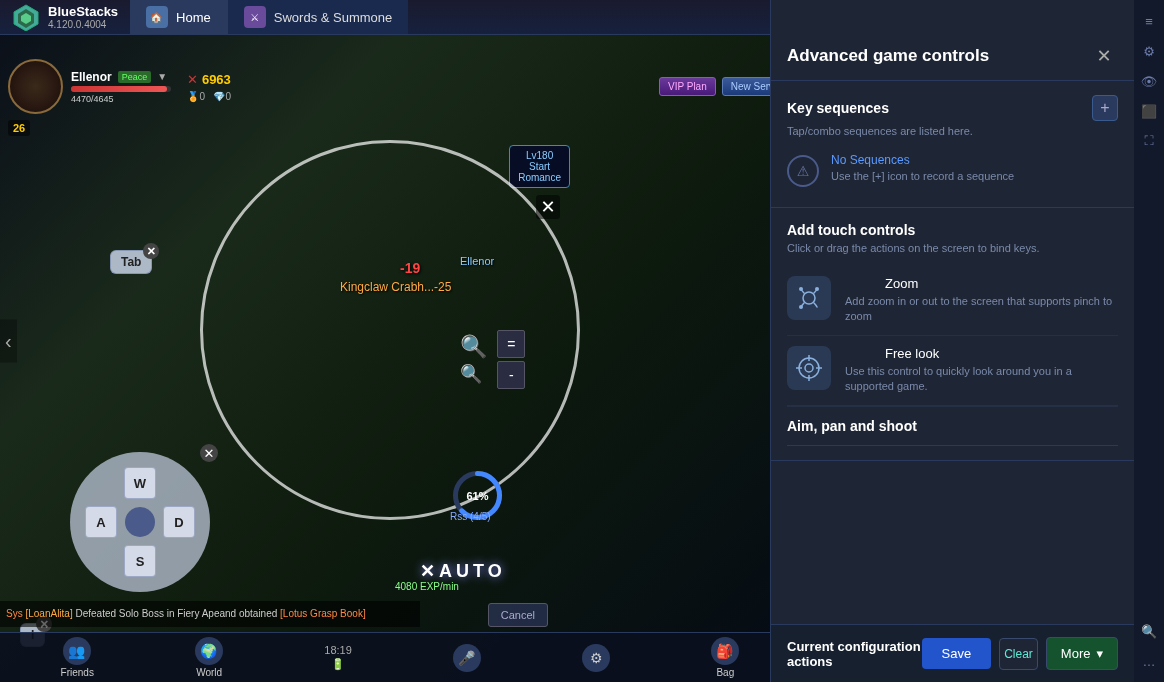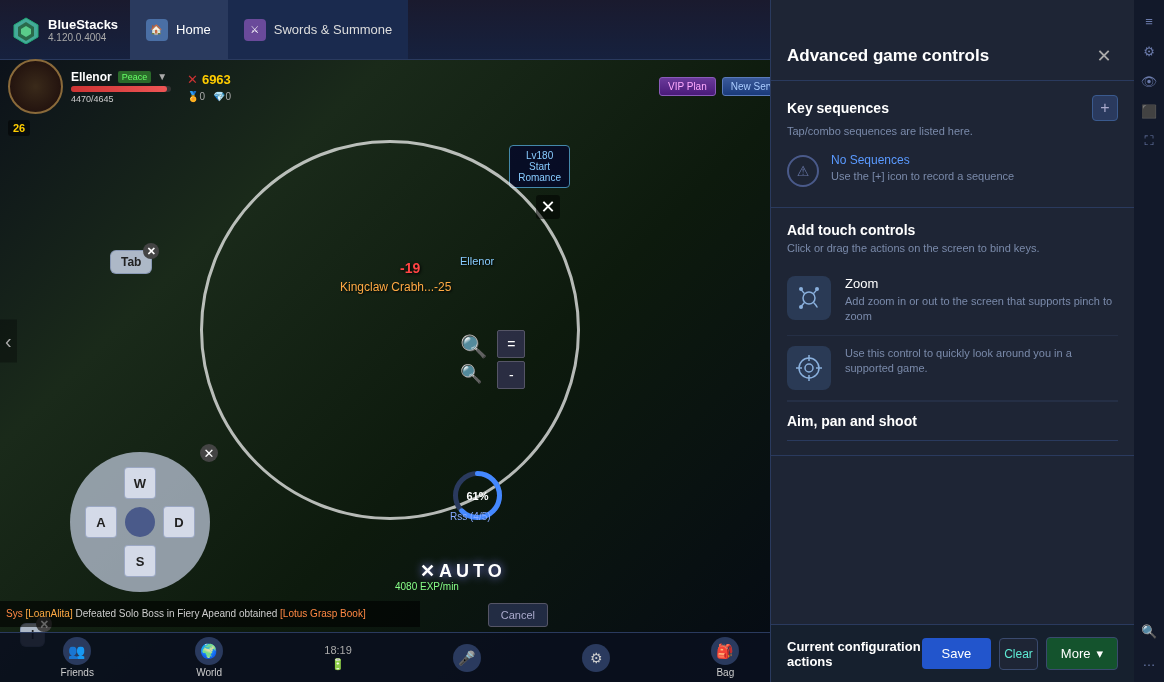--- a/index.html
+++ b/index.html
@@ -19,21 +19,21 @@
       height: 682px;
       background: linear-gradient(135deg, #0a0e1a 0%, #1a2a1a 30%, #0d1a0d 60%, #050a15 100%);
       overflow: hidden;
     }
 
     
     .top-bar {
       position: absolute;
       top: 0; left: 0;
       width: 800px;
-      height: 60px;
+      height: 35px;
       background: linear-gradient(to bottom, #1a1a2e, #16213e);
       display: flex;
       align-items: center;
       border-bottom: 1px solid #2a3a5e;
     }
 
     .bluestacks-logo {
       display: flex;
       align-items: center;
       padding: 0 12px;
@@ -709,20 +709,21 @@
       display: flex;
       flex-direction: column;
       gap: 3px;
       flex: 1;
     }
 
     .control-name {
       color: #fff;
       font-size: 13px;
       font-weight: 500;
+      margin-left: 40px;
     }
 
     .control-desc {
       color: #7a8aaa;
       font-size: 11px;
       line-height: 1.4;
     }
 
     
     .aim-section {
@@ -1051,20 +1052,21 @@
           <svg width="30" height="30" viewBox="0 0 30 30">
             <circle cx="15" cy="15" r="10" fill="none" stroke="#8ab0dd" stroke-width="1.5"></circle>
             <circle cx="15" cy="15" r="4" fill="none" stroke="#8ab0dd" stroke-width="1.5"></circle>
             <line x1="15" y1="2" x2="15" y2="8" stroke="#8ab0dd" stroke-width="1.5"></line>
             <line x1="15" y1="22" x2="15" y2="28" stroke="#8ab0dd" stroke-width="1.5"></line>
             <line x1="2" y1="15" x2="8" y2="15" stroke="#8ab0dd" stroke-width="1.5"></line>
             <line x1="22" y1="15" x2="28" y2="15" stroke="#8ab0dd" stroke-width="1.5"></line>
           </svg>
         </div>
         <div class="control-text">
+          <span class="control-name">Free look</span>
           <span class="control-desc">Use this control to quickly look around you in a supported game.</span>
         </div>
       </div>
 
       <div class="aim-section" style="padding:10px 0;border-top:1px solid #252f45;">
         <span class="aim-title">Aim, pan and shoot</span>
       </div>
     </div>
   </div>
 

